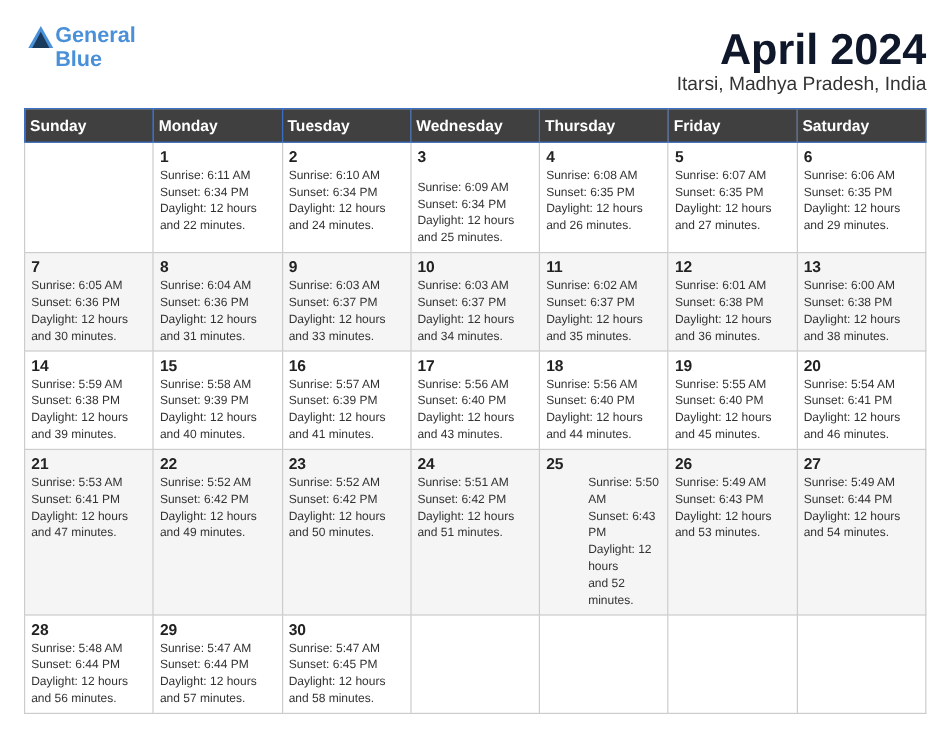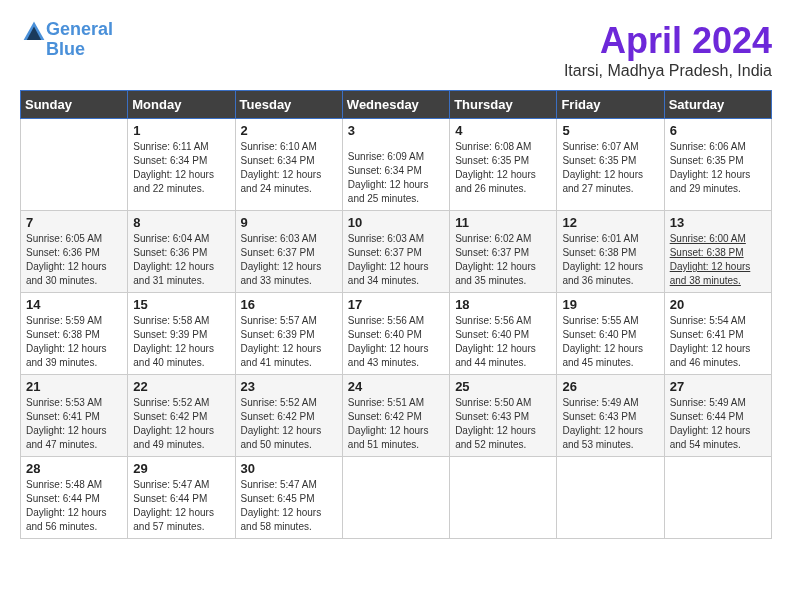--- a/index.html
+++ b/index.html
@@ -32,21 +32,21 @@
       width: 24px;
       height: 24px;
       margin-left: 2px;
     }
     .title-area {
       text-align: right;
     }
     .month-title {
       font-size: 36px;
       font-weight: bold;
-      color: #6d28d9;
+      color: #0f172a;
     }
     .location-title {
       font-size: 16px;
       color: #333;
     }
     table {
       width: 100%;
       border-collapse: collapse;
       font-size: 11px;
     }
@@ -206,21 +206,21 @@
         </td>
         <td>
           <span class="day-num">12</span>
           <div class="day-info" style="white-space: pre-line;">Sunrise: 6:01 AM
 Sunset: 6:38 PM
 Daylight: 12 hours
 and 36 minutes.</div>
         </td>
         <td>
           <span class="day-num">13</span>
-          <div class="day-info" style="white-space: pre-line; text-decoration: underline;">Sunrise: 6:00 AM
+          <div class="day-info" style="white-space: pre-line;">Sunrise: 6:00 AM
 Sunset: 6:38 PM
 Daylight: 12 hours
 and 38 minutes.</div>
         </td>
       </tr>
       <tr>
         <td>
           <span class="day-num">14</span>
           <div class="day-info" style="white-space: pre-line;">Sunrise: 5:59 AM
 Sunset: 6:38 PM
@@ -294,21 +294,21 @@
         </td>
         <td>
           <span class="day-num">24</span>
           <div class="day-info" style="white-space: pre-line;">Sunrise: 5:51 AM
 Sunset: 6:42 PM
 Daylight: 12 hours
 and 51 minutes.</div>
         </td>
         <td>
           <span class="day-num">25</span>
-          <div class="day-info" style="white-space: pre-line;">Sunrise: 5:50 AM
+          <div class="day-info" style="white-space: pre-line; margin-left: 35px;">Sunrise: 5:50 AM
 Sunset: 6:43 PM
 Daylight: 12 hours
 and 52 minutes.</div>
         </td>
         <td>
           <span class="day-num">26</span>
           <div class="day-info" style="white-space: pre-line;">Sunrise: 5:49 AM
 Sunset: 6:43 PM
 Daylight: 12 hours
 and 53 minutes.</div>

